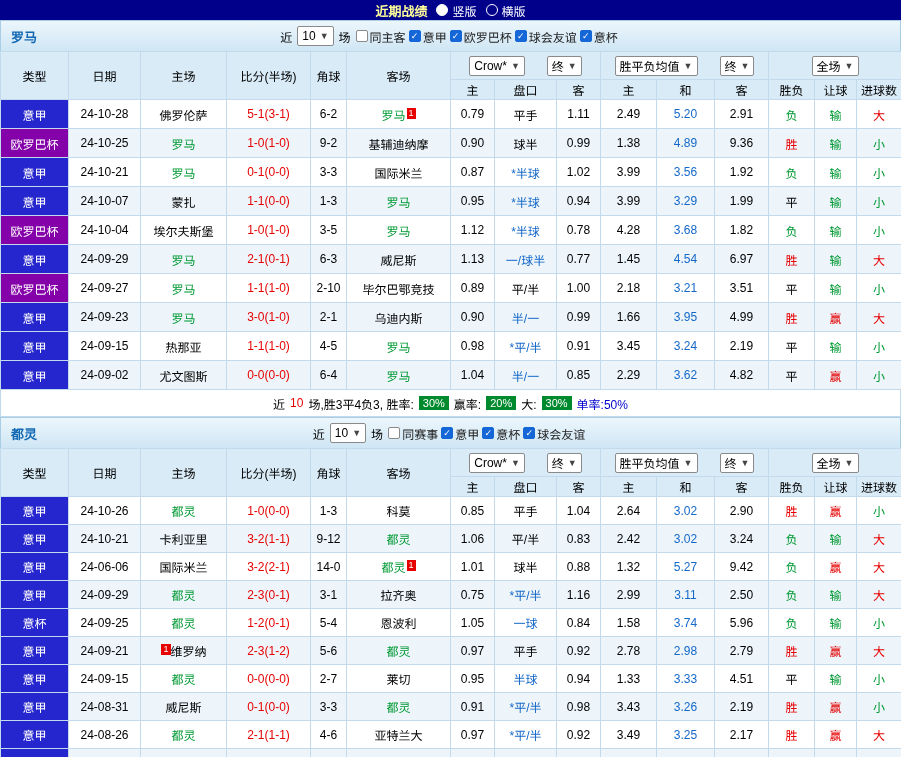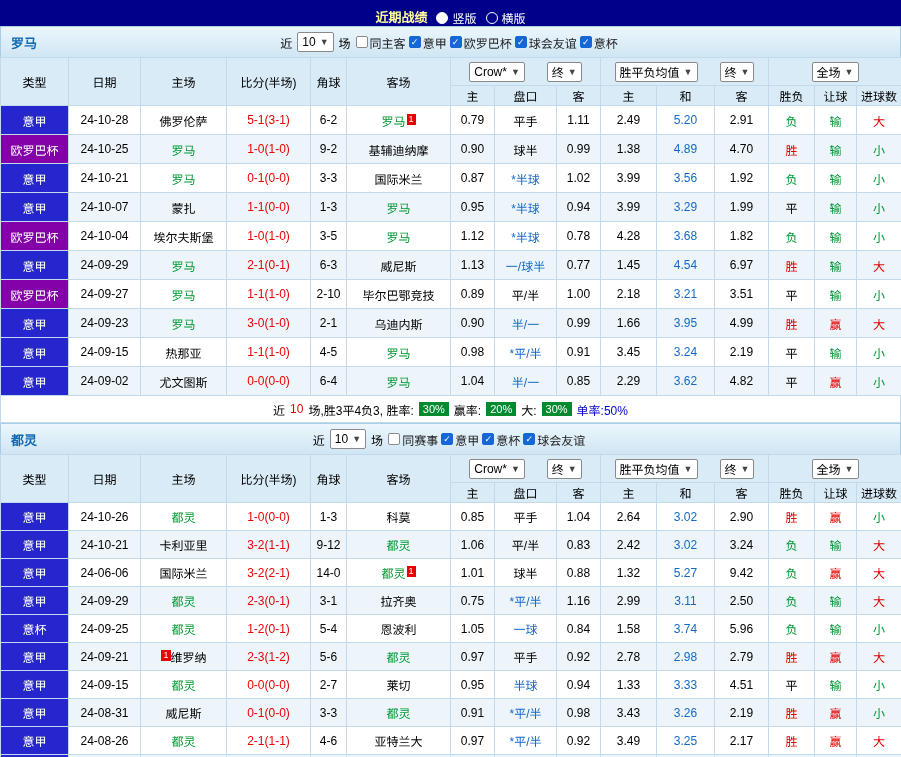--- a/index.html
+++ b/index.html
@@ -1,19 +1,19 @@
 <!DOCTYPE html>
 <html lang="zh-CN" style="--topbar-bg: #00008B; --topbar-title: #FFFF99; --header-bg: #D9EBF7; --section-header-text: #1268B3; --league-blue: #2626CE; --league-purple: #8400A8; --team-green: #009933; --score-red: #E60000; --win-red: #E60000; --lose-green: #009933; --avg-blue: #1468C8; --summary-badge-green: #008A2E; --summary-blue: #0000CC; --row-alt-bg: #EDF5FB; --border: #C2DAEC;"><head>
 <meta charset="utf-8">
 <style>
   html,body{margin:0;padding:0}
   body{width:901px;font-family:"Liberation Sans","DejaVu Sans",sans-serif;font-size:12px;color:#000;background:#fff}
 
   
-  .topbar{height:26px;background:var(--topbar-bg,#00008B);display:flex;align-items:flex-end;justify-content:center;gap:9px;color:#fff}
+  .topbar{height:20px;background:var(--topbar-bg,#00008B);display:flex;align-items:center;justify-content:center;gap:9px;color:#fff}
   .topbar-title{color:var(--topbar-title,#FFFF99);font-weight:bold;font-size:13px}
   .radio-opt{display:inline-flex;align-items:center;gap:4px;cursor:pointer}
   .radio{width:10px;height:10px;border:1px solid #fff;border-radius:50%;display:inline-block;background:transparent}
   .radio.on{background:#fff}
 
   
   .team-header{position:relative;height:30px;background:linear-gradient(#ECF6FC,#CFE6F4);border:1px solid #A9CDE4;border-bottom:none;display:flex;align-items:center;justify-content:center}
   .team-name{position:absolute;left:10px;color:var(--section-header-text,#1268B3);font-weight:bold;font-size:13px}
   .filters{display:flex;align-items:center;gap:5px}
   .cb-group{display:inline-flex;align-items:flex-end}
@@ -178,21 +178,21 @@
           <td>24-10-25</td>
           <td><span class="t-team">罗马</span></td>
           <td class="t-score">1-0(1-0)</td>
           <td>9-2</td>
           <td><span class="">基辅迪纳摩</span></td>
           <td>0.90</td>
           <td class="">球半</td>
           <td>0.99</td>
           <td>1.38</td>
           <td class="t-blue">4.89</td>
-          <td>4.70</td>
+          <td>9.36</td>
           <td class="t-red">胜</td>
           <td class="t-green">输</td>
           <td class="t-green">小</td>
         </tr>
         <tr class="">
           <td class="lg-blue">意甲</td>
           <td>24-10-21</td>
           <td><span class="t-team">罗马</span></td>
           <td class="t-score">0-1(0-0)</td>
           <td>3-3</td>

